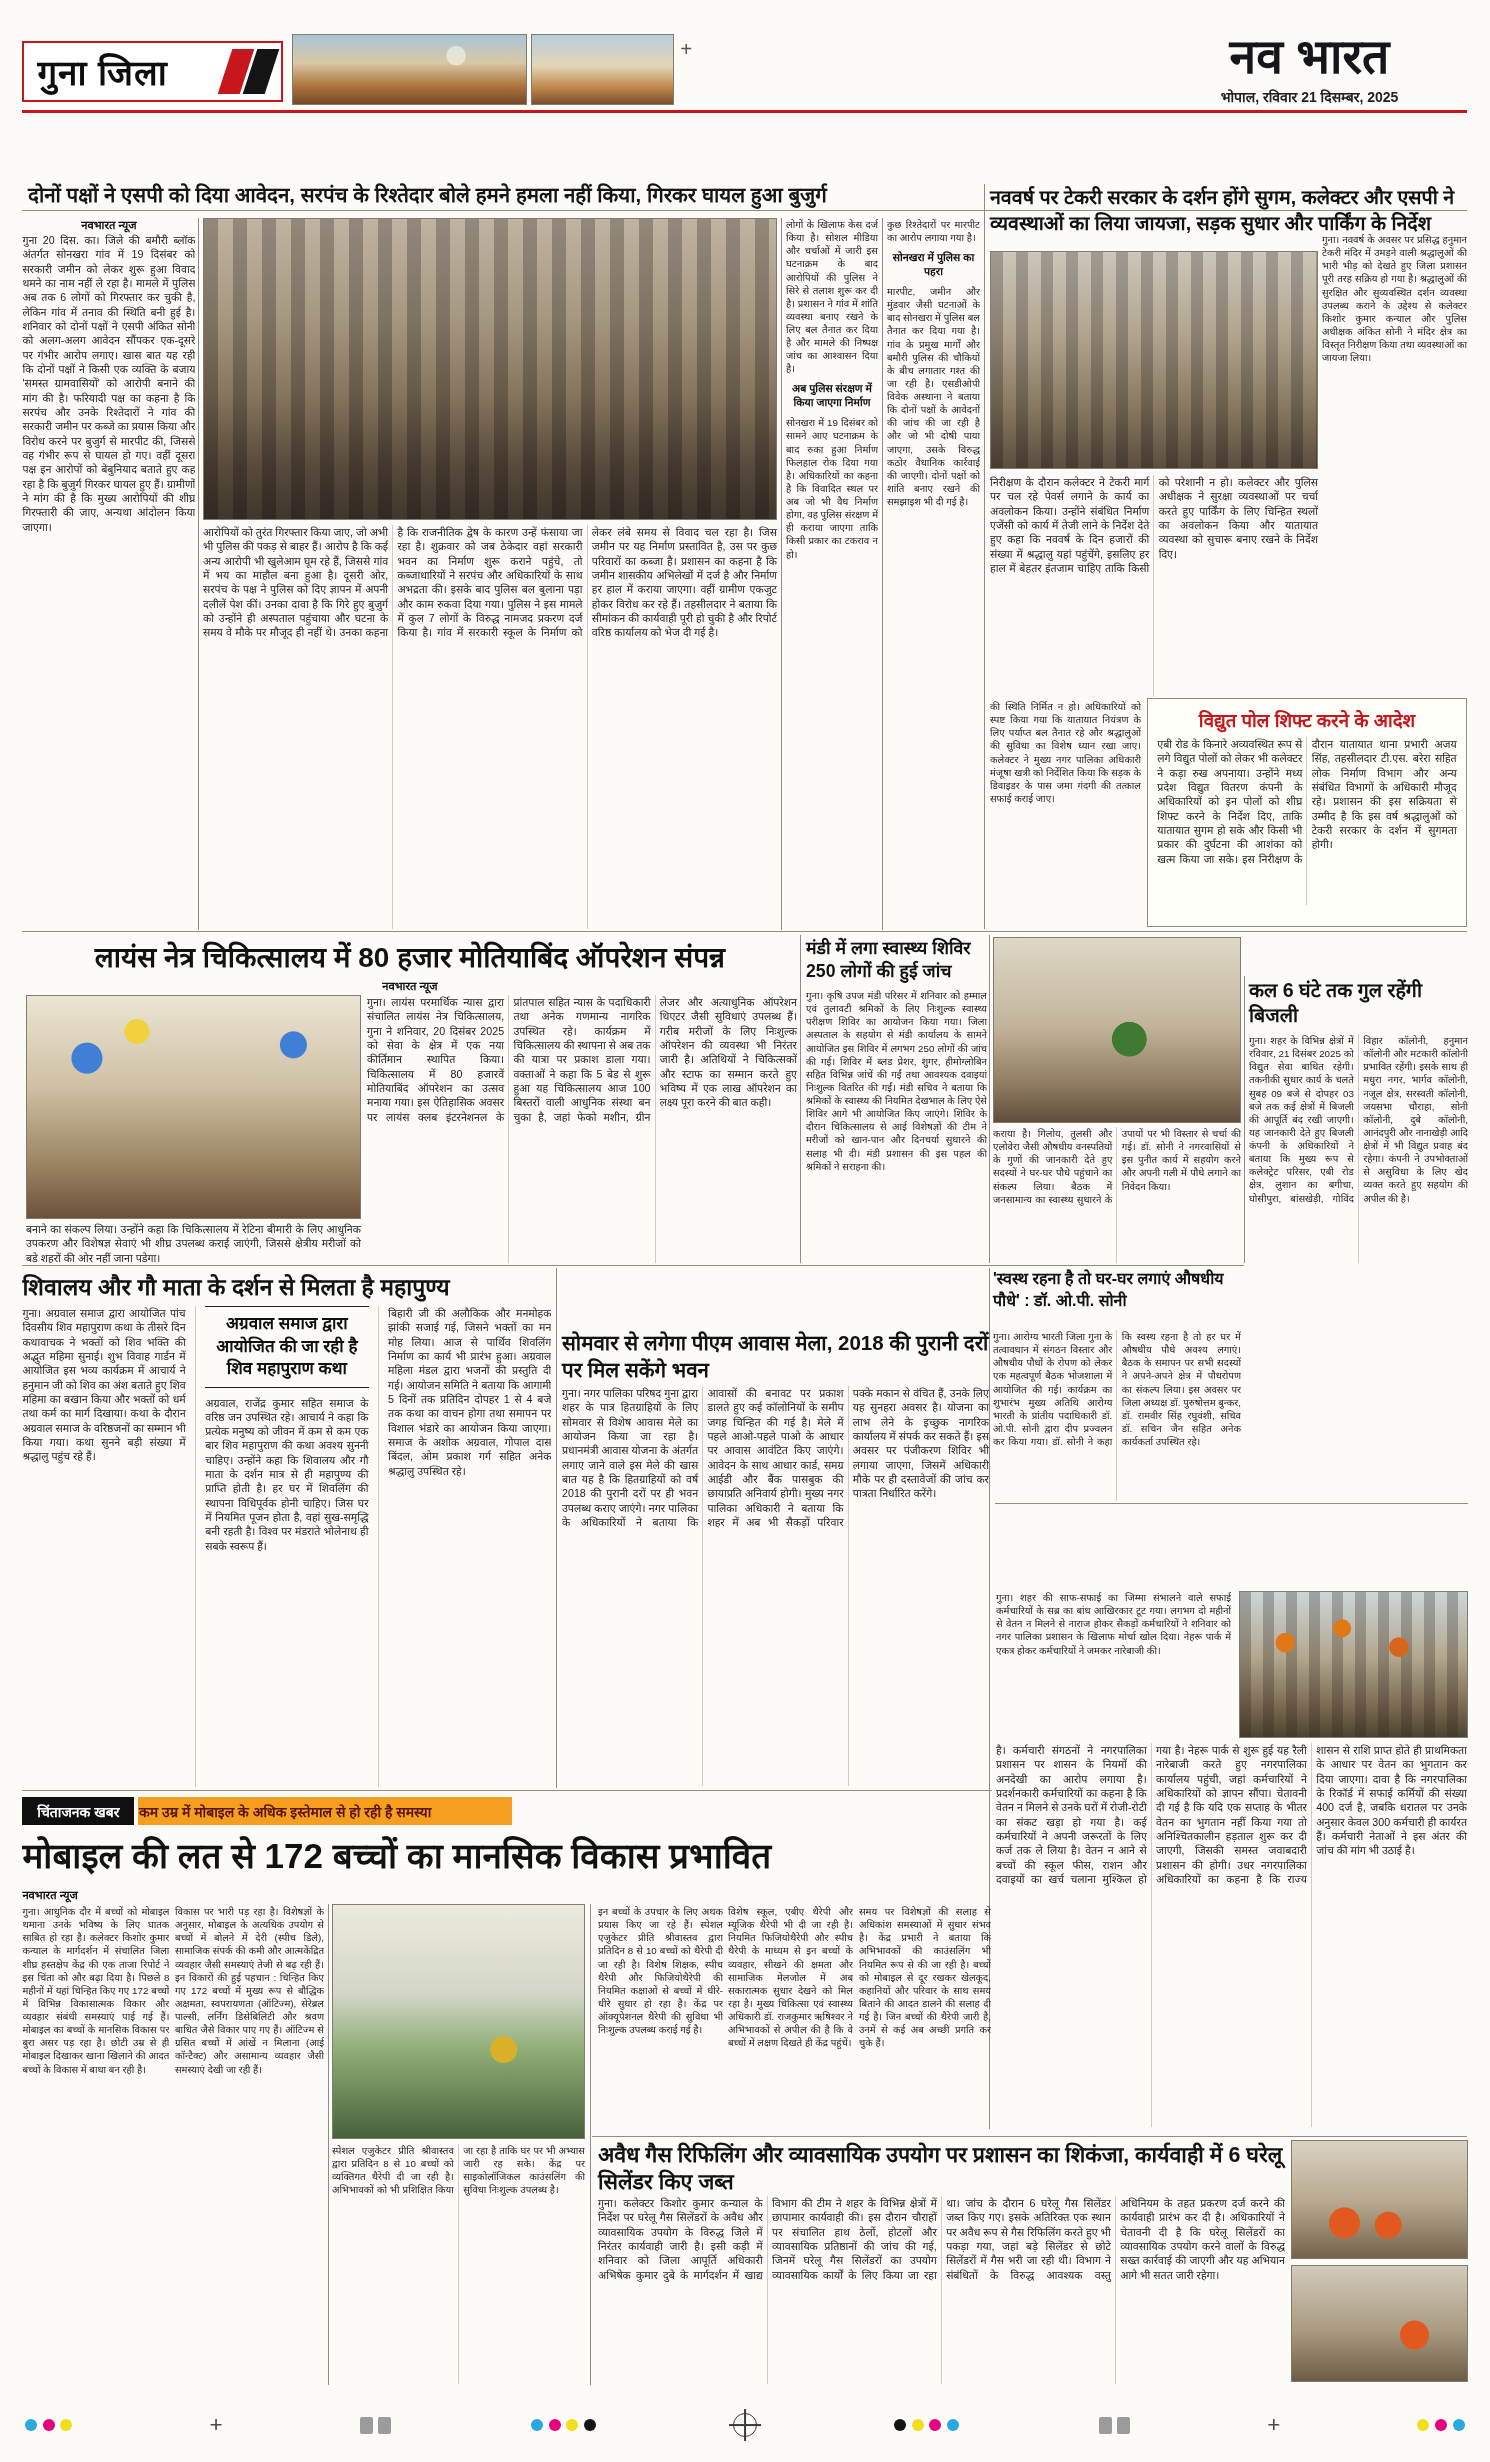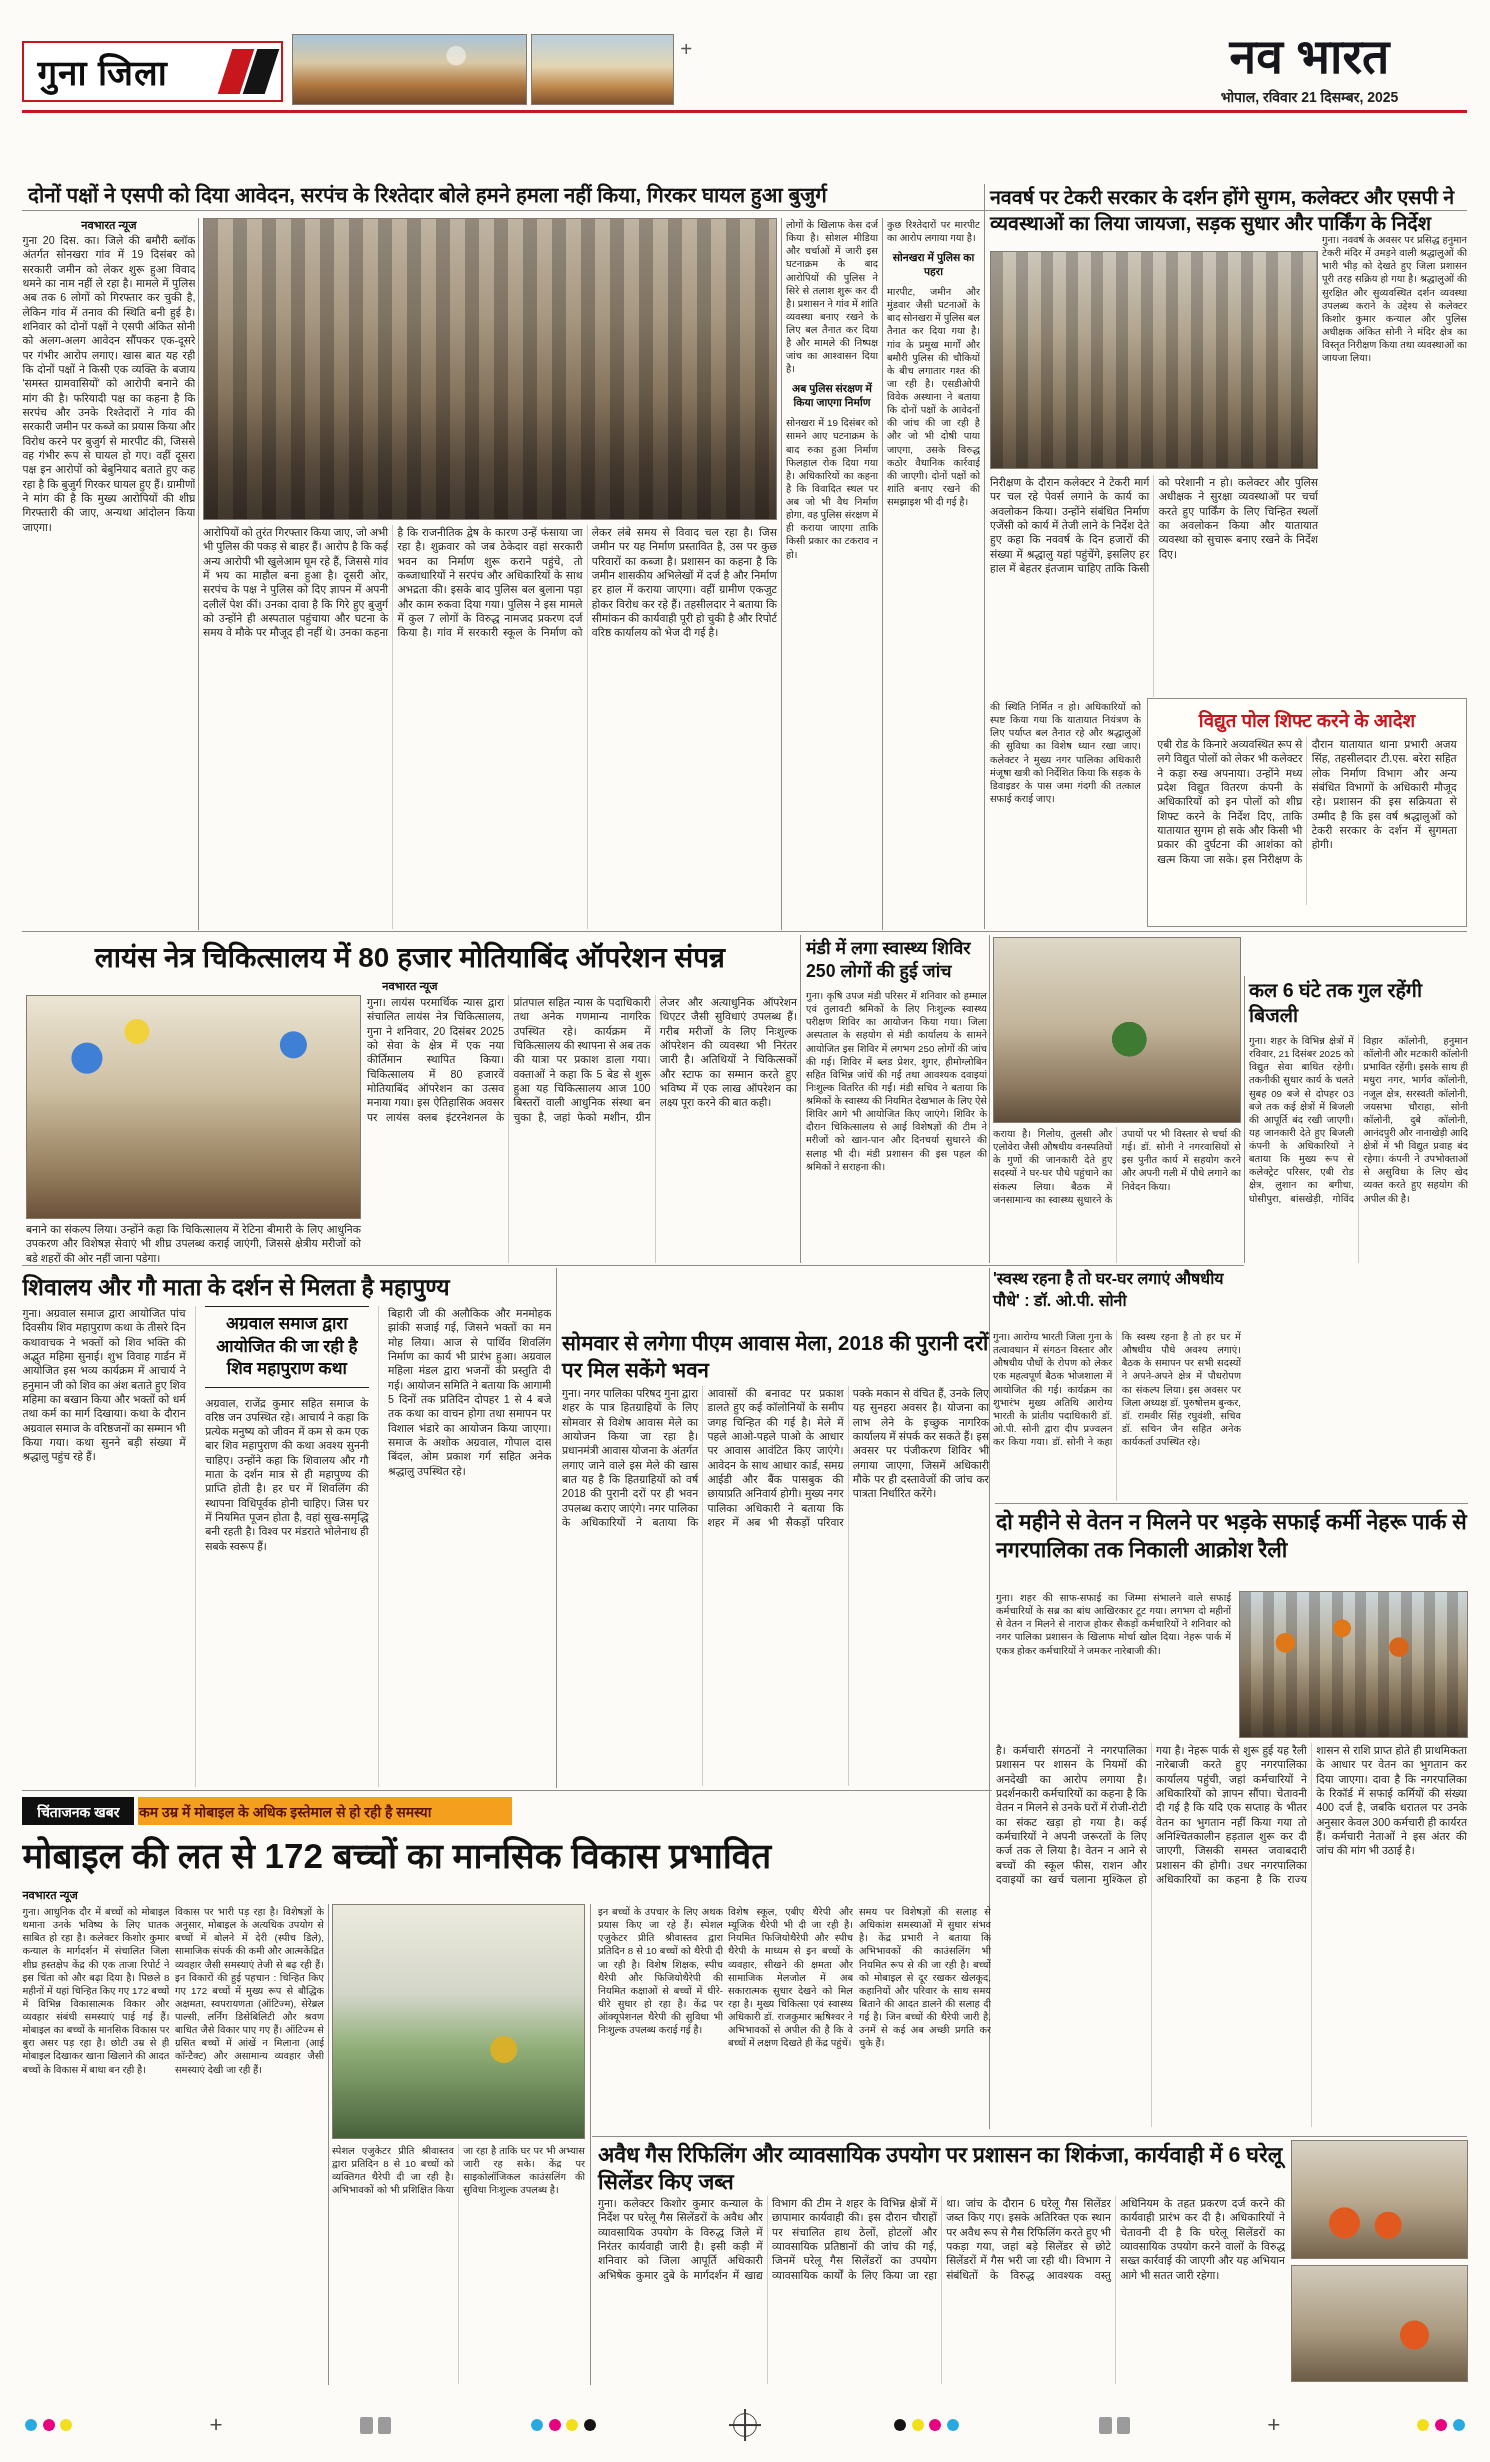--- a/index.html
+++ b/index.html
@@ -238,21 +238,20 @@
 
   <div class="abs vline" id="v-shiv"></div>
   <h3 class="abs art-head" id="pm-headline">सोमवार से लगेगा पीएम आवास मेला, 2018 की पुरानी दरों पर मिल सकेंगे भवन</h3>
   <div class="abs body-text cols-3" id="pm-body">गुना। नगर पालिका परिषद गुना द्वारा शहर के पात्र हितग्राहियों के लिए सोमवार से विशेष आवास मेले का आयोजन किया जा रहा है। प्रधानमंत्री आवास योजना के अंतर्गत लगाए जाने वाले इस मेले की खास बात यह है कि हितग्राहियों को वर्ष 2018 की पुरानी दरों पर ही भवन उपलब्ध कराए जाएंगे। नगर पालिका के अधिकारियों ने बताया कि आवासों की बनावट पर प्रकाश डालते हुए कई कॉलोनियों के समीप जगह चिन्हित की गई है। मेले में पहले आओ-पहले पाओ के आधार पर आवास आवंटित किए जाएंगे। आवेदन के साथ आधार कार्ड, समग्र आईडी और बैंक पासबुक की छायाप्रति अनिवार्य होगी। मुख्य नगर पालिका अधिकारी ने बताया कि शहर में अब भी सैकड़ों परिवार पक्के मकान से वंचित हैं, उनके लिए यह सुनहरा अवसर है। योजना का लाभ लेने के इच्छुक नागरिक कार्यालय में संपर्क कर सकते हैं। इस अवसर पर पंजीकरण शिविर भी लगाया जाएगा, जिसमें अधिकारी मौके पर ही दस्तावेजों की जांच कर पात्रता निर्धारित करेंगे।</div>
 
   <h3 class="abs art-head" id="plant-headline">'स्वस्थ रहना है तो घर-घर लगाएं औषधीय पौधे' : डॉ. ओ.पी. सोनी</h3>
   <div class="abs body-text body-sm cols-2" id="plant-body">गुना। आरोग्य भारती जिला गुना के तत्वावधान में संगठन विस्तार और औषधीय पौधों के रोपण को लेकर एक महत्वपूर्ण बैठक भोजशाला में आयोजित की गई। कार्यक्रम का शुभारंभ मुख्य अतिथि आरोग्य भारती के प्रांतीय पदाधिकारी डॉ. ओ.पी. सोनी द्वारा दीप प्रज्वलन कर किया गया। डॉ. सोनी ने कहा कि स्वस्थ रहना है तो हर घर में औषधीय पौधे अवश्य लगाएं। बैठक के समापन पर सभी सदस्यों ने अपने-अपने क्षेत्र में पौधरोपण का संकल्प लिया। इस अवसर पर जिला अध्यक्ष डॉ. पुरुषोत्तम बुन्कर, डॉ. रामवीर सिंह रघुवंशी, सचिव डॉ. सचिन जैन सहित अनेक कार्यकर्ता उपस्थित रहे।</div>
 
   <div class="abs vline" id="v-mid"></div>
   <div class="abs hline" id="hl-rally"></div>
-  <h3 class="abs art-head" id="rally-headline">दो महीने से वेतन न मिलने पर भड़के सफाई कर्मी नेहरू पार्क से नगरपालिका तक निकाली आक्रोश रैली</h3>
   <div class="abs body-text body-sm" id="rally-col1">गुना। शहर की साफ-सफाई का जिम्मा संभालने वाले सफाई कर्मचारियों के सब्र का बांध आखिरकार टूट गया। लगभग दो महीनों से वेतन न मिलने से नाराज होकर सैकड़ों कर्मचारियों ने शनिवार को नगर पालिका प्रशासन के खिलाफ मोर्चा खोल दिया। नेहरू पार्क में एकत्र होकर कर्मचारियों ने जमकर नारेबाजी की।</div>
   <div class="abs photo" id="rally-photo"></div>
   <div class="abs body-text cols-3" id="rally-below">है। कर्मचारी संगठनों ने नगरपालिका प्रशासन पर शासन के नियमों की अनदेखी का आरोप लगाया है। प्रदर्शनकारी कर्मचारियों का कहना है कि वेतन न मिलने से उनके घरों में रोजी-रोटी का संकट खड़ा हो गया है। कई कर्मचारियों ने अपनी जरूरतों के लिए कर्ज तक ले लिया है। वेतन न आने से बच्चों की स्कूल फीस, राशन और दवाइयों का खर्च चलाना मुश्किल हो गया है। नेहरू पार्क से शुरू हुई यह रैली नारेबाजी करते हुए नगरपालिका कार्यालय पहुंची, जहां कर्मचारियों ने अधिकारियों को ज्ञापन सौंपा। चेतावनी दी गई है कि यदि एक सप्ताह के भीतर वेतन का भुगतान नहीं किया गया तो अनिश्चितकालीन हड़ताल शुरू कर दी जाएगी, जिसकी समस्त जवाबदारी प्रशासन की होगी। उधर नगरपालिका अधिकारियों का कहना है कि राज्य शासन से राशि प्राप्त होते ही प्राथमिकता के आधार पर वेतन का भुगतान कर दिया जाएगा। दावा है कि नगरपालिका के रिकॉर्ड में सफाई कर्मियों की संख्या 400 दर्ज है, जबकि धरातल पर उनके अनुसार केवल 300 कर्मचारी ही कार्यरत हैं। कर्मचारी नेताओं ने इस अंतर की जांच की मांग भी उठाई है।</div>
 
   <div class="abs hline" id="hl-b4"></div>
   <div class="abs" id="mob-kicker">चिंताजनक खबर</div>
   <div class="abs" id="mob-kickbar">कम उम्र में मोबाइल के अधिक इस्तेमाल से हो रही है समस्या</div>
   <h2 class="abs art-head" id="mob-headline">मोबाइल की लत से 172 बच्चों का मानसिक विकास प्रभावित</h2>
   <div class="abs byline" id="mob-byline">नवभारत न्यूज</div>
   <div class="abs body-text body-sm" id="mob-colA">गुना। आधुनिक दौर में बच्चों को मोबाइल थमाना उनके भविष्य के लिए घातक साबित हो रहा है। कलेक्टर किशोर कुमार कन्याल के मार्गदर्शन में संचालित जिला शीघ्र हस्तक्षेप केंद्र की एक ताजा रिपोर्ट ने इस चिंता को और बढ़ा दिया है। पिछले 8 महीनों में यहां चिन्हित किए गए 172 बच्चों में विभिन्न विकासात्मक विकार और व्यवहार संबंधी समस्याएं पाई गई हैं। मोबाइल का बच्चों के मानसिक विकास पर बुरा असर पड़ रहा है। छोटी उम्र से ही मोबाइल दिखाकर खाना खिलाने की आदत बच्चों के विकास में बाधा बन रही है।</div>

